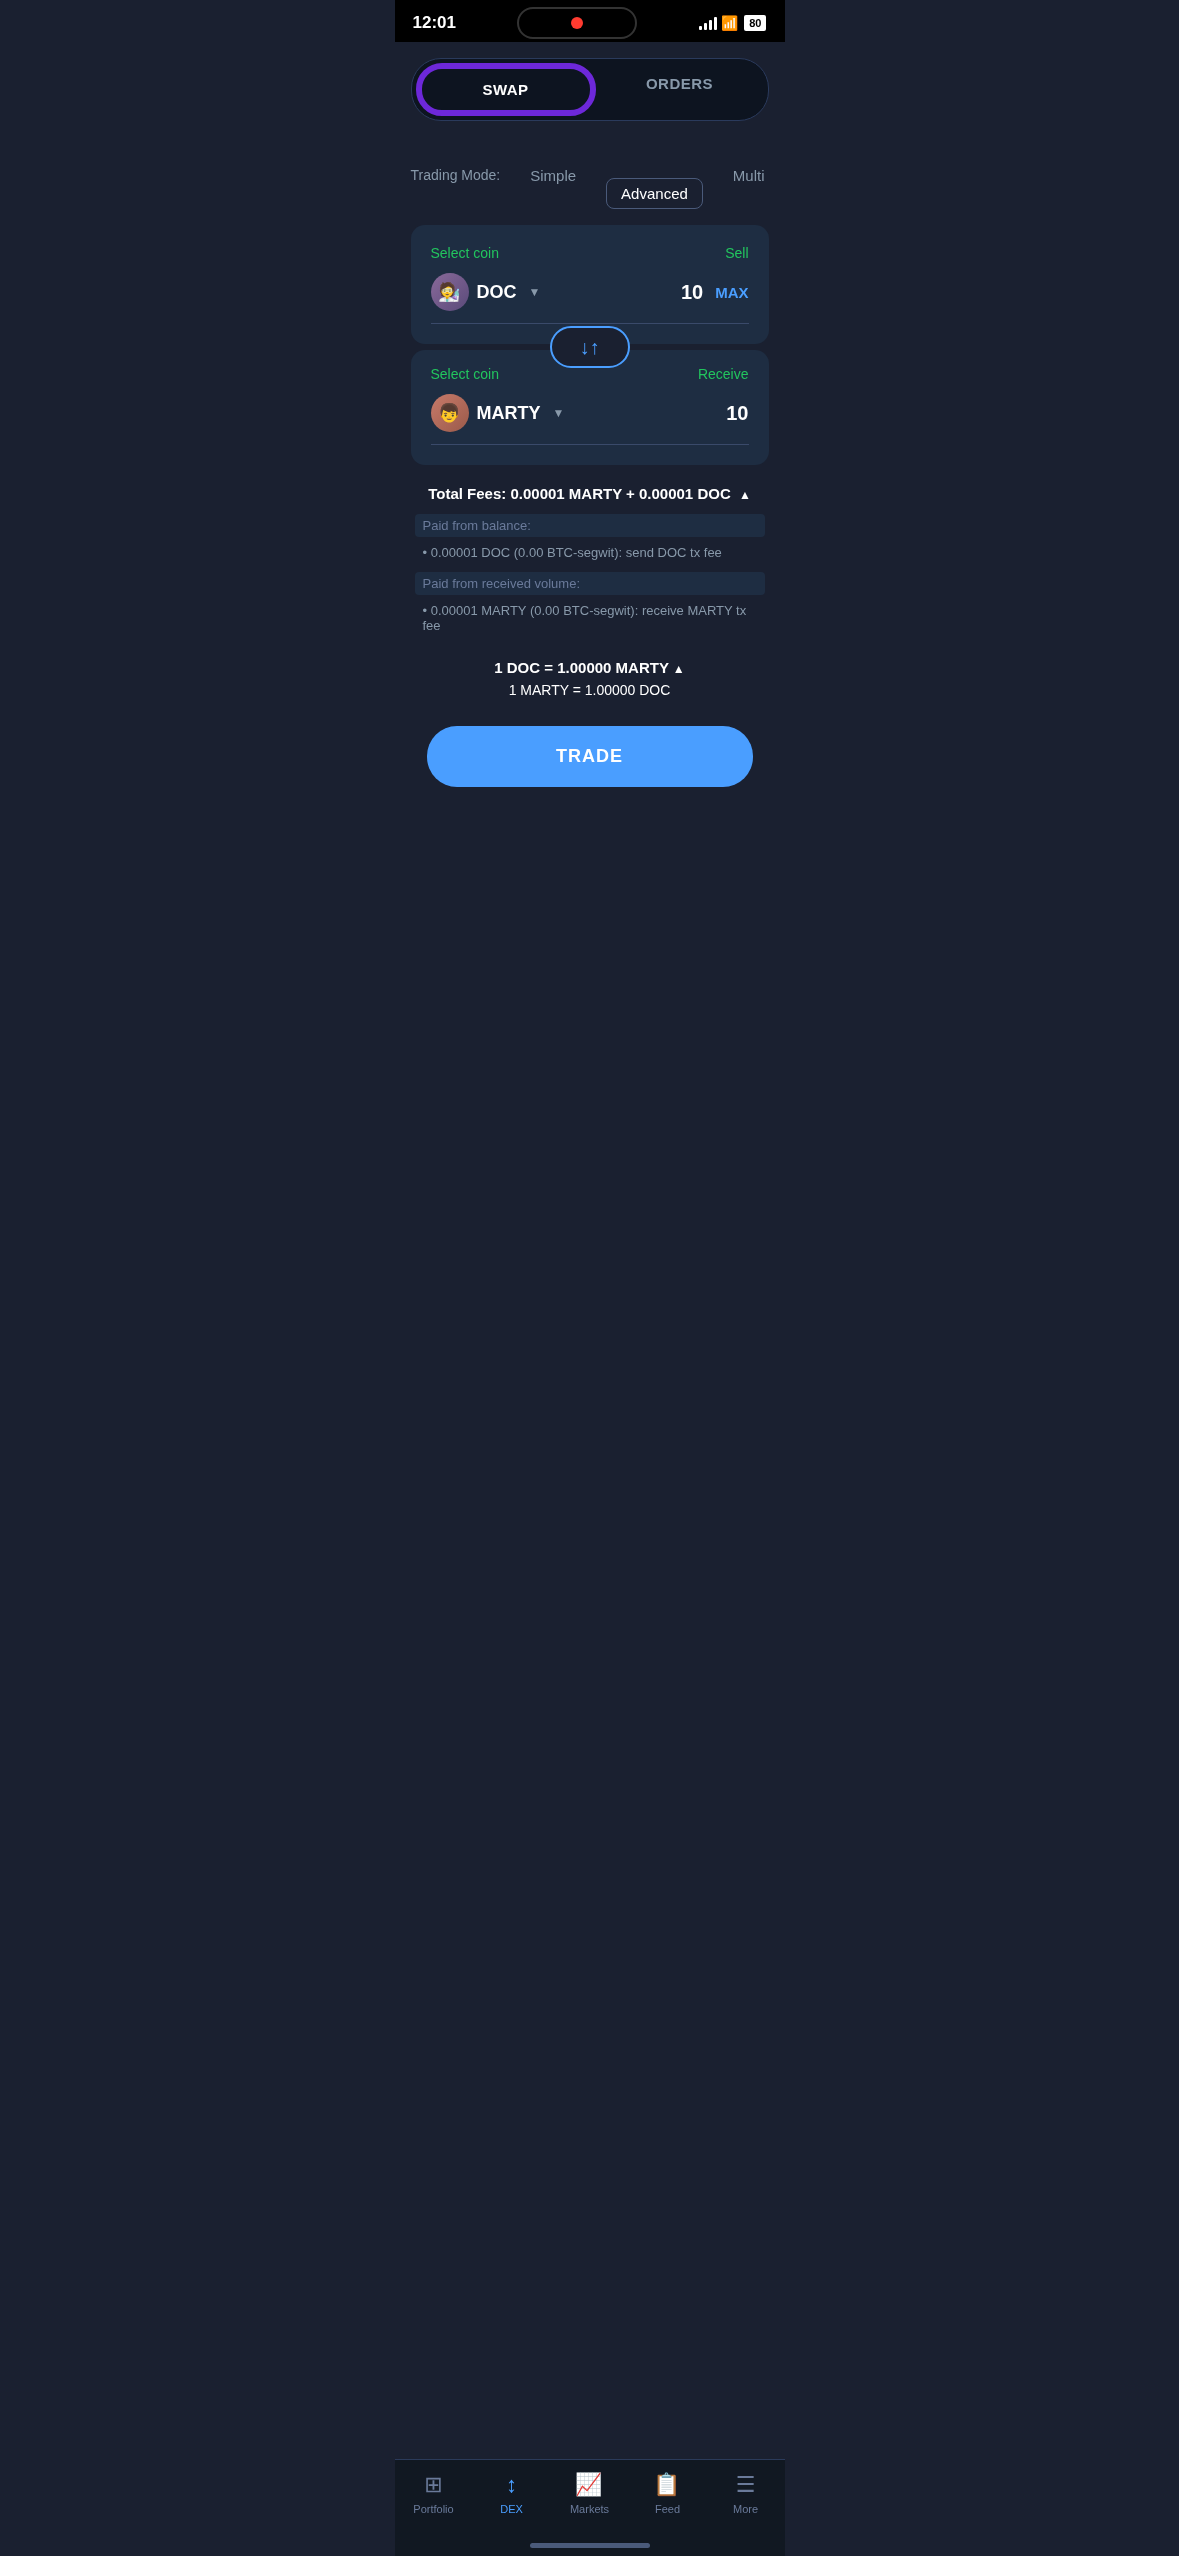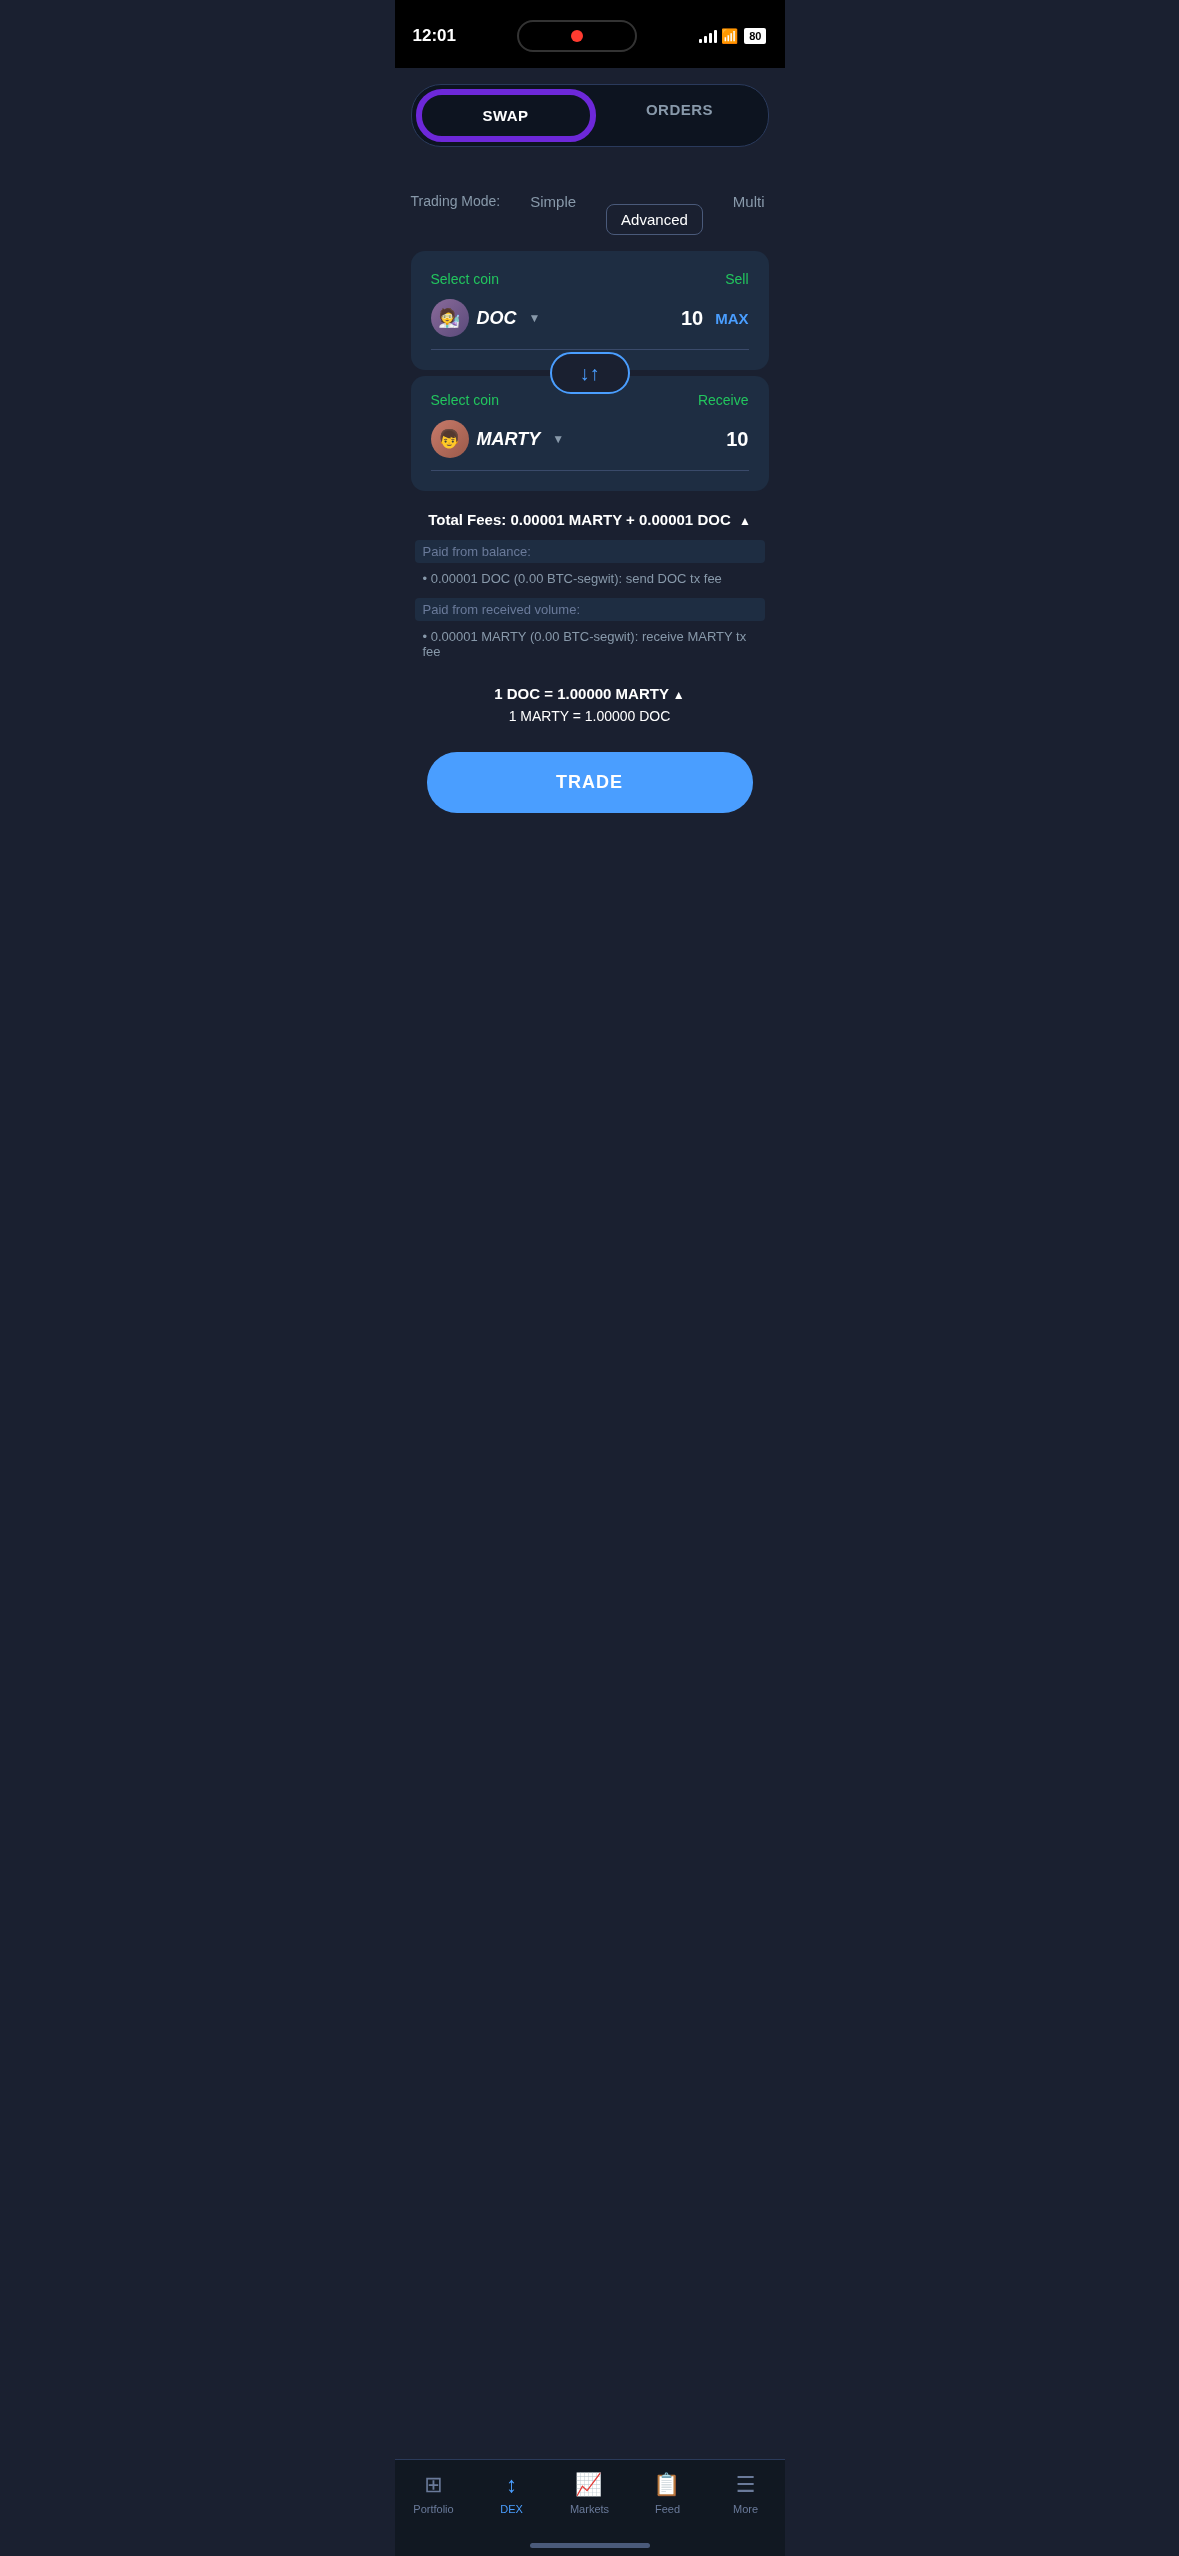--- a/index.html
+++ b/index.html
@@ -17,21 +17,21 @@
       overflow-x: hidden;
     }
 
     
     .status-bar {
       background: #000000;
       display: flex;
       justify-content: space-between;
       align-items: center;
       padding: 14px 18px 10px;
-      height: 68px;
+      height: 42px;
     }
 
     .status-time {
       font-size: 17px;
       font-weight: 600;
       color: #ffffff;
     }
 
     .status-center {
       display: flex;
@@ -214,21 +214,20 @@
       display: flex;
       align-items: center;
       justify-content: center;
       font-size: 20px;
     }
 
     .coin-name {
       font-size: 18px;
       font-weight: 700;
       color: #ffffff;
-      font-style: italic;
     }
 
     .chevron-down {
       color: #8899aa;
       font-size: 12px;
       margin-left: 4px;
     }
 
     .coin-amount-container {
       display: flex;

